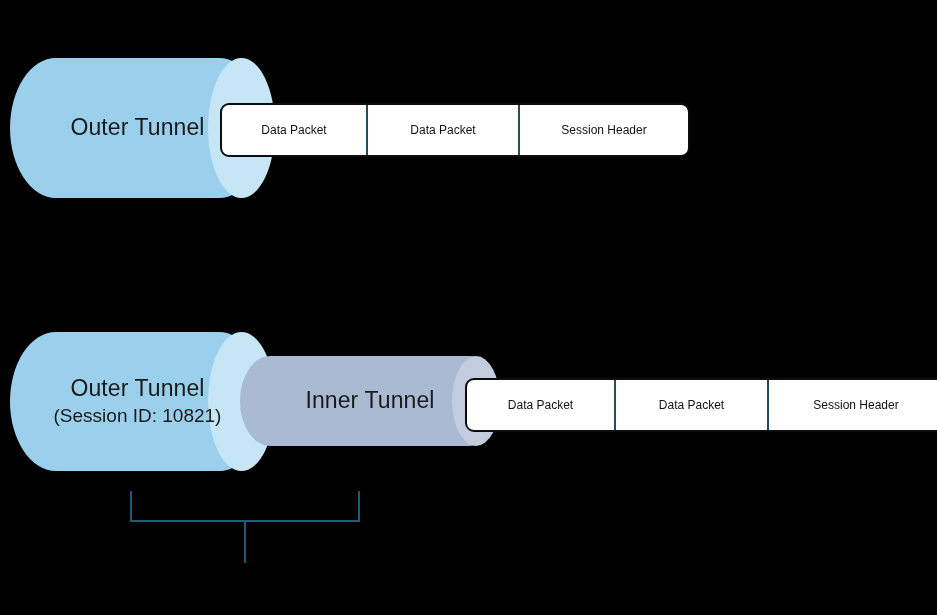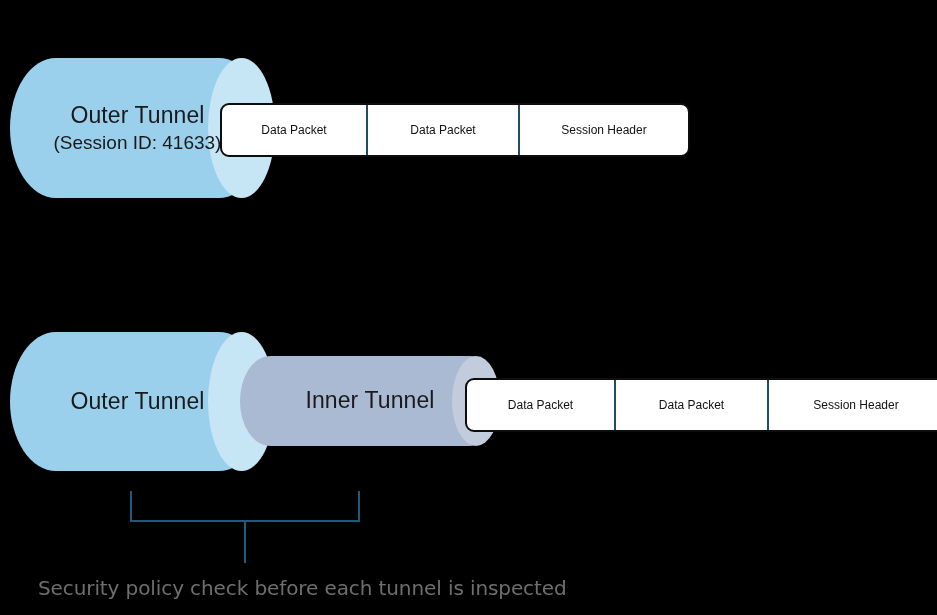--- a/index.html
+++ b/index.html
@@ -60,35 +60,35 @@
 </head>
 <body>
 
 <div class="stage">
 
   <div class="cyl outer" style="left:10px;top:58px;width:255px;height:140px;">
     <div class="body"></div>
     <div class="cap" style="left:198px;width:67px;"></div>
     <div class="txt" style="padding-right:60px;">
       <div class="t1">Outer Tunnel</div>
-      <div class="t2">(Session ID: 41633)</div>
     </div>
   </div>
 
   <div class="strip" style="left:220px;top:103px;width:470px;height:54px;">
     <div class="cell" style="width:144px;">Data Packet</div>
     <div class="cell" style="width:152px;">Data Packet</div>
     <div class="cell" style="flex:1;">Session Header</div>
   </div>
 
   <div class="cyl outer" style="left:10px;top:332px;width:255px;height:139px;">
     <div class="body"></div>
     <div class="cap" style="left:198px;width:67px;"></div>
     <div class="txt" style="padding-right:60px;">
       <div class="t1">Outer Tunnel</div>
+      <div class="t2">(Session ID: 10821)</div>
     </div>
   </div>
 
   <div class="cyl inner" style="left:240px;top:356px;width:260px;height:90px;">
     <div class="body" style="border-radius:30px / 50%;"></div>
     <div class="cap" style="left:212px;width:48px;"></div>
     <div class="txt" style="padding-right:44px;text-align:center;">
       <div class="t1">Inner Tunnel</div>
     </div>
   </div>
@@ -103,15 +103,14 @@
 
     <i style="left:130px;top:491px;width:2px;height:31px;"></i>
 
     <i style="left:358px;top:491px;width:2px;height:31px;"></i>
 
     <i style="left:130px;top:520px;width:230px;height:2px;"></i>
 
     <i style="left:244px;top:521px;width:2px;height:42px;"></i>
   </div>
 
-  <div class="caption" style="left:38px;top:576px;">Security policy check before each tunnel is inspected</div>
 
 </div>
 
 </body></html>

